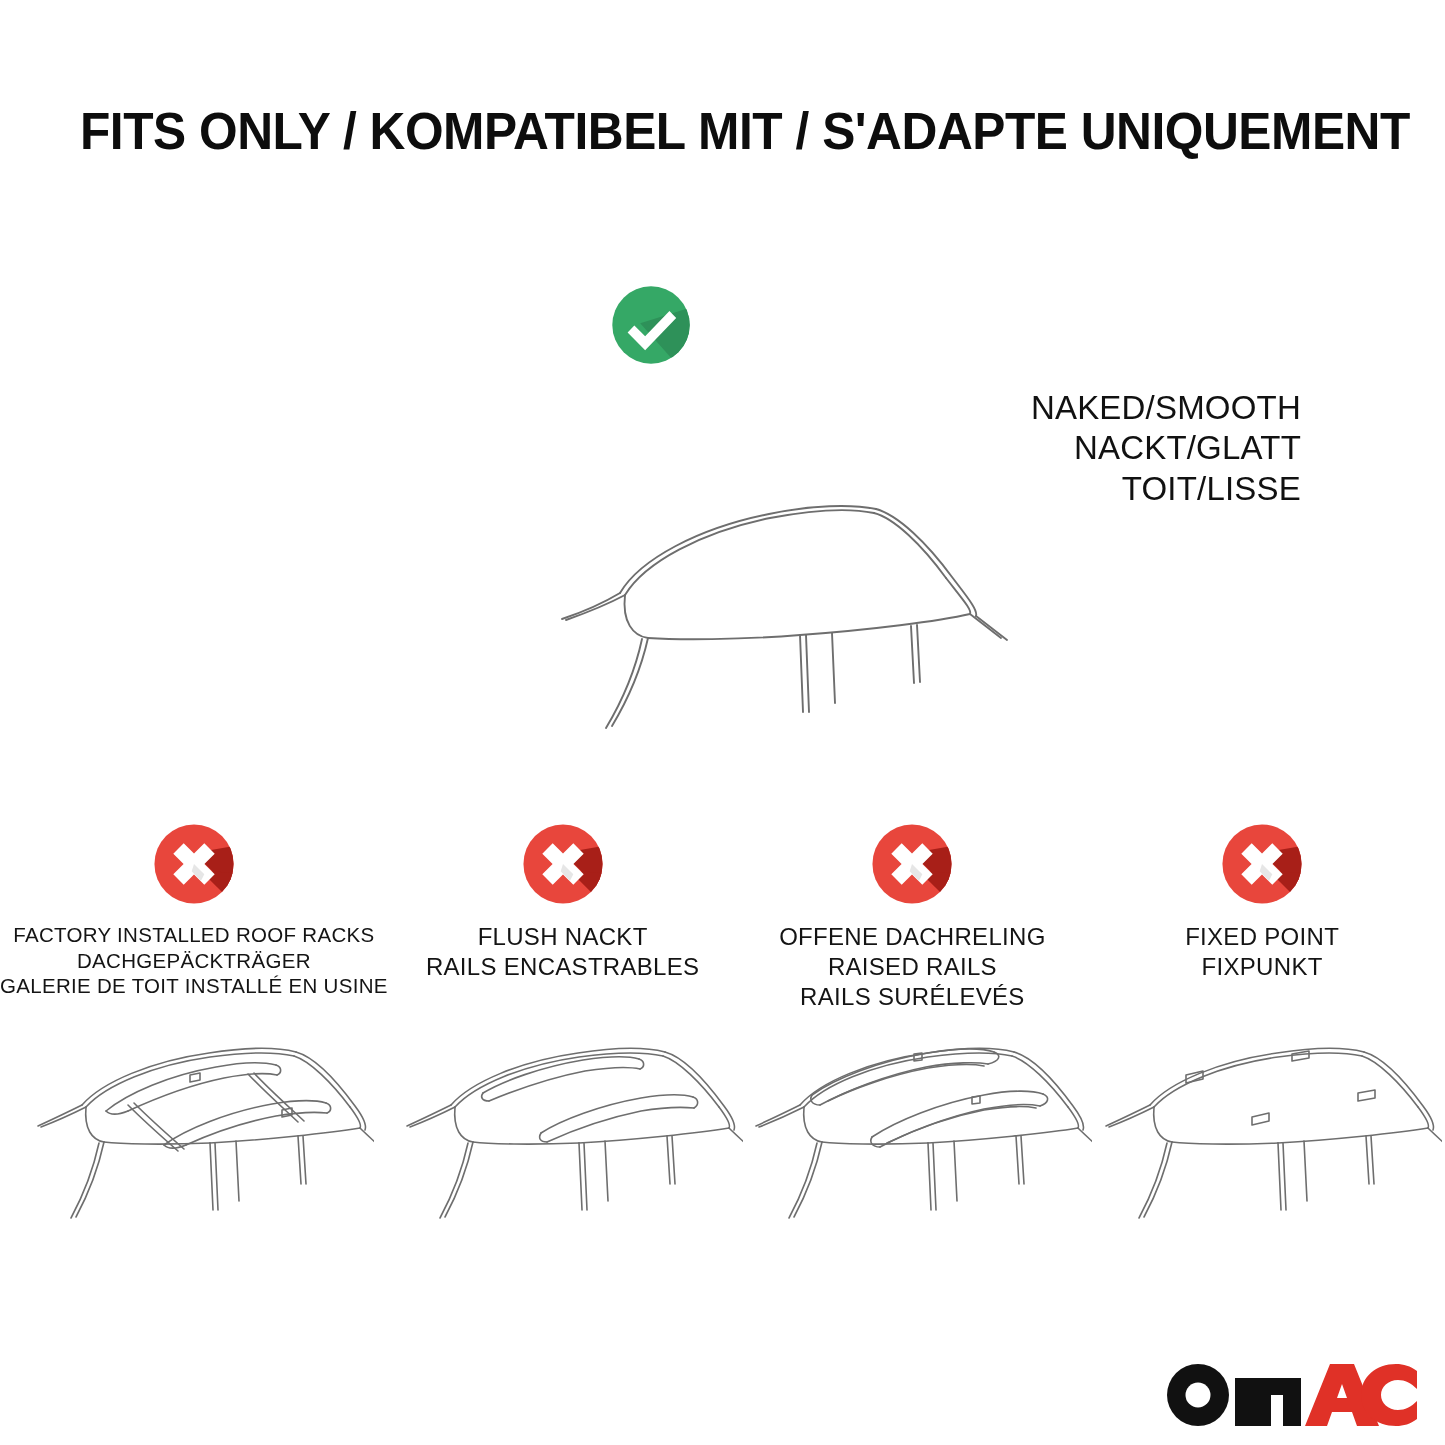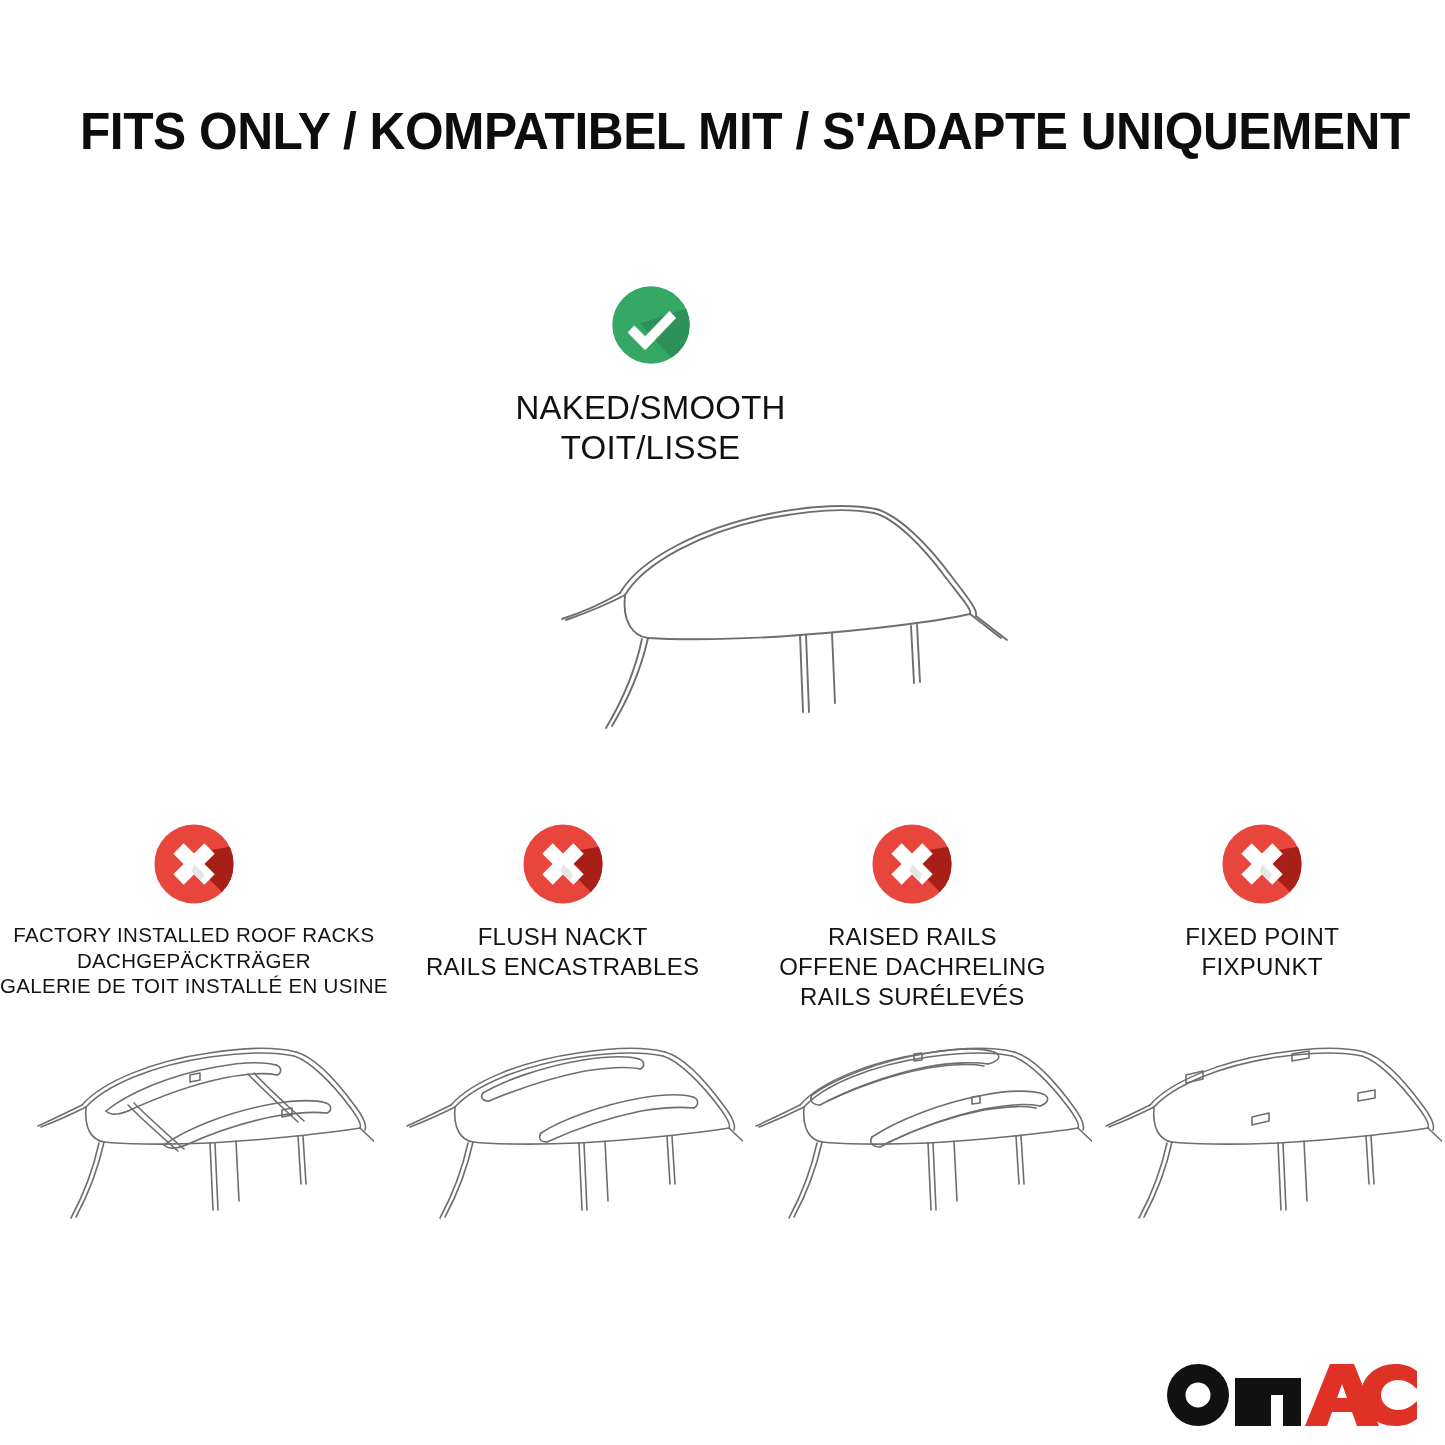--- a/index.html
+++ b/index.html
@@ -32,21 +32,21 @@
     transform-origin: left center;
     line-height: 1.05;
   }
 
   
   .top-block {
     position: absolute;
     left: 0;
     top: 280px;
     width: 1301px;
-    text-align: center;
+    text-align: right;
   }
   .check-badge {
     width: 90px;
     height: 90px;
     margin: 0 auto;
     display: block;
   }
   .top-labels {
     margin-top: 18px;
     font-size: 33px;
@@ -125,20 +125,21 @@
     </defs>
     <circle cx="50" cy="50" r="43" fill="#35A866"></circle>
     <g clip-path="url(#cclip)">
       <path d="M38 48 L72 86 L96 86 L96 30 Z" fill="#2E9159"></path>
     </g>
     <path d="M31.5 50.5 L43.5 62.5 L70.5 34.5 L78 42.2 L43.5 78 L24 58.2 Z" fill="#ffffff"></path>
   </svg>
 
   <div class="top-labels">
     <div>NAKED/SMOOTH</div>
+    <div>NACKT/GLATT</div>
     <div>TOIT/LISSE</div>
   </div>
 
   <svg class="top-art" viewBox="0 0 540 250">
     <g fill="none" stroke="#6E6E6E" stroke-width="1.9" stroke-linecap="round" stroke-linejoin="round">
       <path d="M155 105 C175 72 232 42 300 28 C342 20 380 18 404 23"></path>
       <path d="M404 23 C424 28 452 55 476 88"></path>
       <path d="M476 88 C494 111 502 120 500 124"></path>
       <path d="M500 124 C470 131 400 140 330 145"></path>
       <path d="M330 145 C268 150 208 150 178 148"></path>
@@ -291,22 +292,22 @@
       <circle cx="50" cy="50" r="43" fill="#E8463C"></circle>
       <g clip-path="url(#xclip3)">
         <path d="M50 38 L96 84 L96 30 Z" fill="#A81F18"></path>
         <path d="M57 57 L96 96 L96 60 Z" fill="#A81F18"></path>
       </g>
       <path d="M38.8 27.5 L50 38.7 L61.2 27.5 L72.5 38.8 L61.3 50 L72.5 61.2 L61.2 72.5 L50 61.3 L38.8 72.5 L27.5 61.2 L38.7 50 L27.5 38.8 Z" fill="#ffffff"></path>
       <path d="M50 50 L61.2 61.2 L57.5 68.5 L47.5 58 Z" fill="#E6E6E6"></path>
     </svg>
 
     <div class="col-labels">
+      <div>OFFENE DACHRELING</div>
       <div>RAISED RAILS</div>
-      <div>OFFENE DACHRELING</div>
       <div>RAILS SURÉLEVÉS</div>
     </div>
 
     <svg class="col-art" viewBox="0 0 360 230">
       <g fill="none" stroke="#6E6E6E" stroke-width="1.6" stroke-linecap="round" stroke-linejoin="round">
         <path d="M72 74 C92 52 140 32 196 24 C232 19 262 19 280 23"></path>
         <path d="M280 23 C296 28 318 50 336 74"></path>
         <path d="M336 74 C345 86 348 92 346 95"></path>
         <path d="M346 95 C316 100 250 107 196 110"></path>
         <path d="M196 110 C148 112 106 111 90 109"></path>

